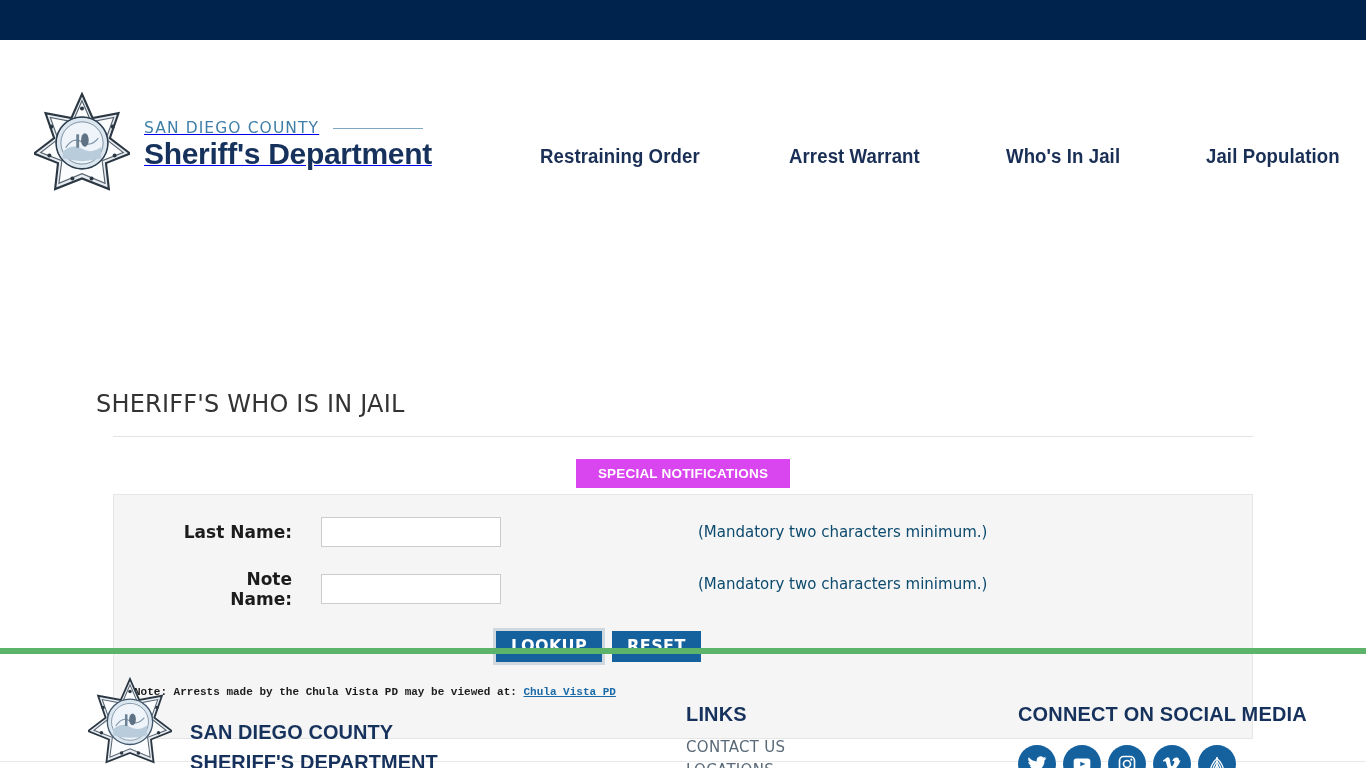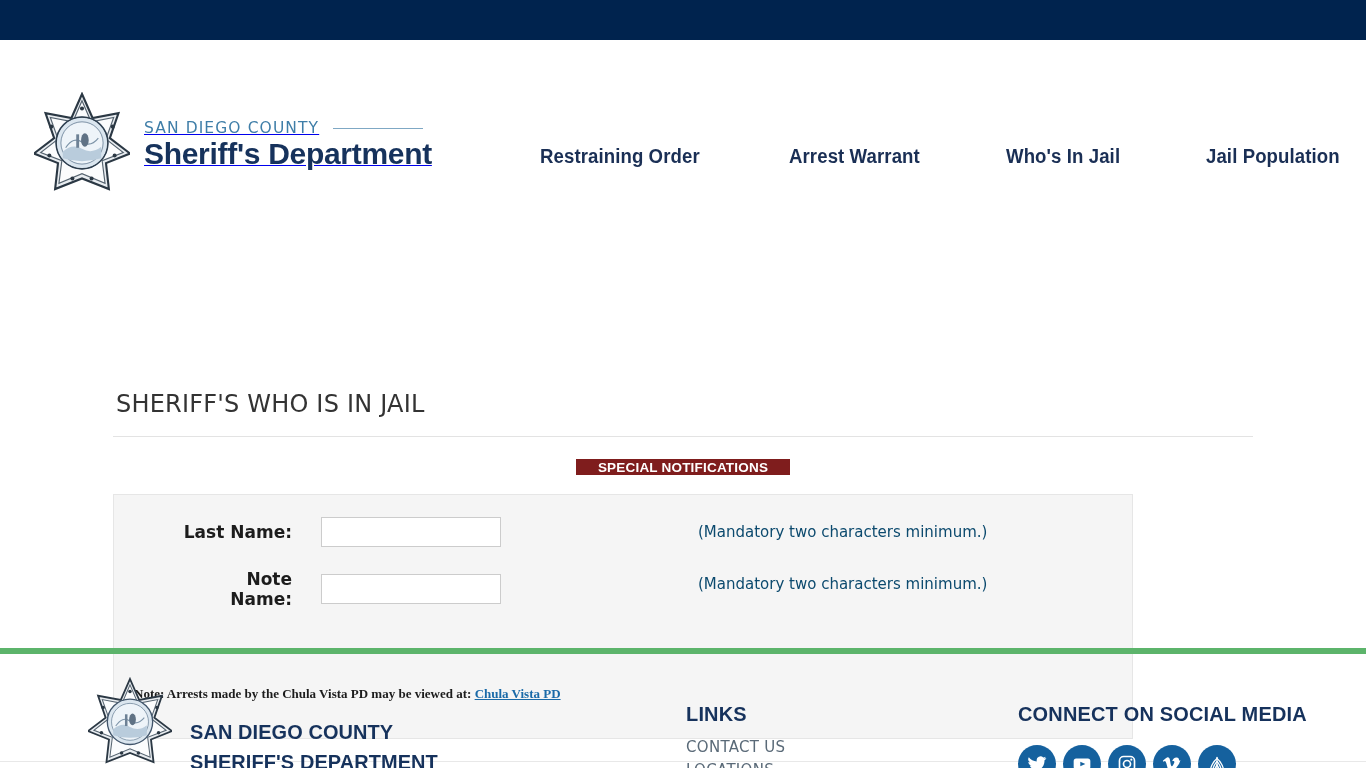--- a/index.html
+++ b/index.html
@@ -55,43 +55,43 @@
     font-size: 20px; font-weight: bold;
     letter-spacing: 0.1px;
     font-family: "Liberation Sans Narrow", "Liberation Sans", sans-serif;
     transform: scaleX(0.93); transform-origin: left center;
     display: inline-block;
   }
 
   
   .content { position: relative; width: 100%; }
   .page-title {
-    position: absolute; left: 116px; top: 218px;
+    position: absolute; left: 96px; top: 218px;
     font-size: 24px; color: #333333; letter-spacing: 0.2px;
     font-weight: 400;
     font-family: "DejaVu Sans", sans-serif;
   }
   .title-rule {
     position: absolute; left: 113px; top: 264px;
     width: 1140px; height: 1px; background: #e3e3e3;
   }
 
   .notif-badge {
     position: absolute; left: 576px; top: 287px;
-    width: 214px; height: 16px;
-    background: #7f1d1d; color: #ffffff;
+    width: 214px; height: 29px;
+    background: #d946ef; color: #ffffff;
     font-size: 13.5px; font-weight: bold;
     letter-spacing: 0.2px;
     display: flex; align-items: center; justify-content: center;
     text-decoration: none;
   }
 
   .form-panel {
     position: absolute; left: 113px; top: 322px;
-    width: 1020px; height: 245px;
+    width: 1140px; height: 245px;
     background: #f5f5f5;
     border: 1px solid #e6e6e6;
   }
   .field-row { position: absolute; display: flex; align-items: center; }
   .row-last  { left: 66px; top: 22px; }
   .row-first { left: 66px; top: 74px; }
   .field-label {
     width: 112px; text-align: right;
     font-size: 17px; font-weight: bold; color: #1c1c1c;
     font-family: "DejaVu Sans", sans-serif;
@@ -123,22 +123,22 @@
     letter-spacing: 0.4px;
     padding: 6px 15px 7px;
     border: none; cursor: pointer;
     font-family: "DejaVu Sans", sans-serif;
     line-height: 1.15;
   }
   .btn-lookup { outline: 3px solid #cfd8de; }
 
   .note {
     position: absolute; left: 20px; top: 191px;
-    font-size: 13px; font-weight: bold; color: #1c1c1c;
-    font-family: Liberation Serif, serif;
+    font-size: 11px; font-weight: bold; color: #1c1c1c;
+    font-family: Liberation Mono, monospace;
     white-space: nowrap;
   }
   .note a { color: #1a6aa8; text-decoration: underline; }
 
   .content-rule {
     position: absolute; left: 0; top: 589px;
     width: 1366px; height: 1px; background: #e8e8e8;
   }
 
   
@@ -241,20 +241,24 @@
       <input class="field-input" type="text" value="" style="">
     </div>
     <div class="field-hint hint-last">(Mandatory two characters minimum.)</div>
 
     <div class="field-row row-first">
       <label class="field-label">Note Name:</label>
       <input class="field-input" type="text" value="" style="">
     </div>
     <div class="field-hint hint-first">(Mandatory two characters minimum.)</div>
 
+    <div class="btn-row">
+      <button class="btn btn-lookup">LOOKUP</button>
+      <button class="btn btn-reset">RESET</button>
+    </div>
 
     <div class="note">
       <span>Note: Arrests made by the Chula Vista PD may be viewed at:</span>
       <a href="#">Chula Vista PD</a>
     </div>
   </div>
 
   <div class="content-rule"></div>
 </div>
 

